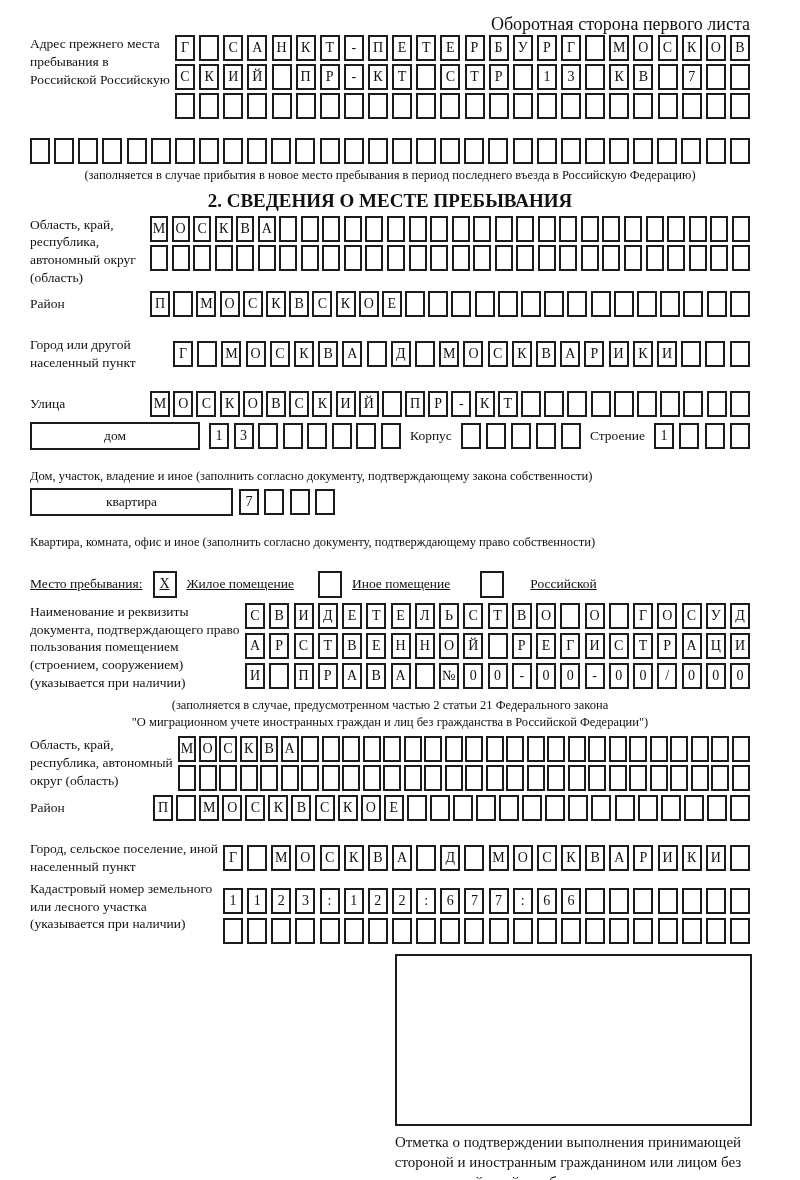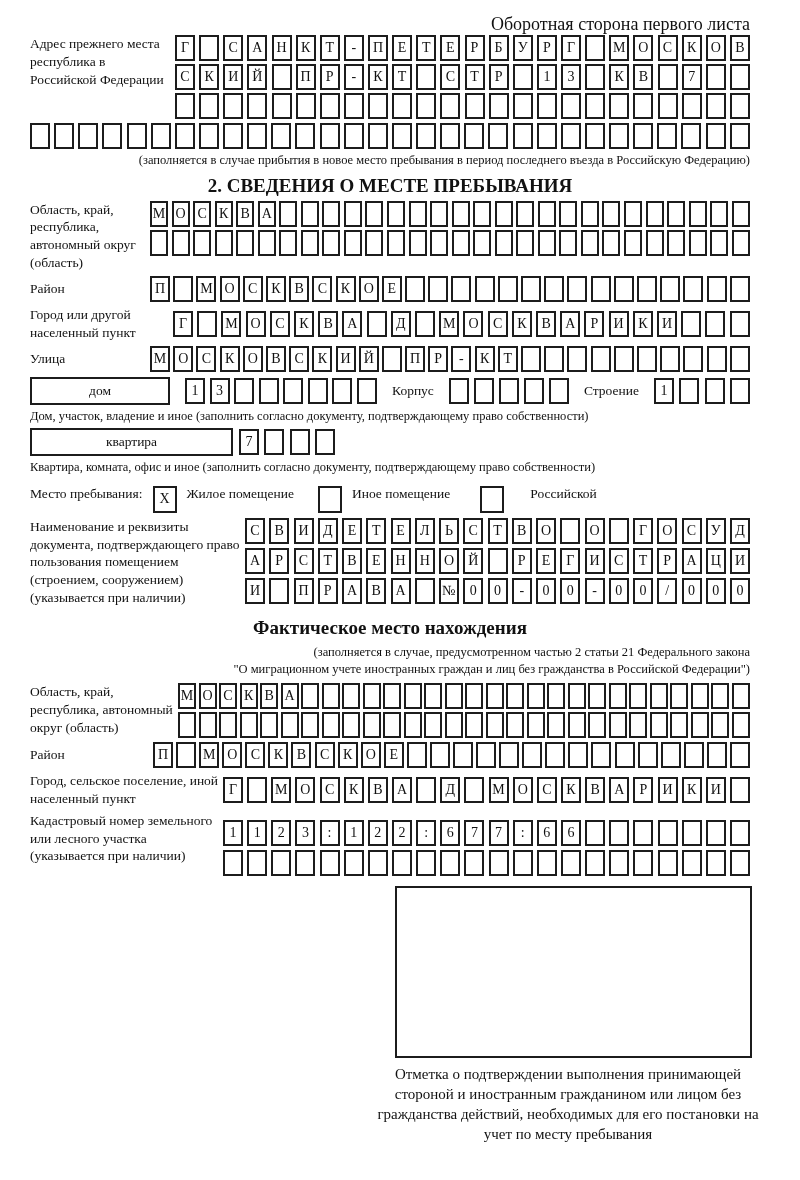--- a/index.html
+++ b/index.html
@@ -15,43 +15,43 @@
   .rows{display:flex;flex-direction:column;gap:3px;}
   .box-row{display:flex;justify-content:space-between;}
   .cell{width:20px;height:26px;border:2px solid #1c1c1c;box-sizing:border-box;
         display:flex;align-items:center;justify-content:center;font-size:14px;flex:0 0 auto;
         background:#fff;}
   .sm .cell{width:18px;}
   .w575{width:575px;} .w720{width:720px;} .w600{width:600px;} .w577{width:577px;}
   .w505{width:505px;} .w572{width:572px;} .w597{width:597px;} .w527{width:527px;}
   .w192{width:192px;} .w120b{width:120px;} .w96{width:96px;}
   .caption{font-size:12.5px;line-height:1.25;}
-  .center{text-align:right;}
+  .center{text-align:center;}
   .heading{font-weight:bold;font-size:19px;text-align:center;}
   .named-box{height:28px;box-sizing:border-box;border:2px solid #1c1c1c;
              display:flex;align-items:center;justify-content:center;font-size:13.5px;background:#fff;}
   .inline-label{font-size:13.5px;align-self:center;}
   .cb{width:24px;height:27px;}
   .stamp-box{width:357px;height:172px;box-sizing:border-box;border:2px solid #1c1c1c;
              margin-left:365px;margin-top:10px;background:#fff;}
   .stamp-note{margin-left:340px;width:396px;text-align:center;font-size:15px;line-height:1.35;margin-top:6px;}
-  .mt3{margin-top:4px;} .mt4{margin-top:4px;} .mt5{margin-top:5px;} .mt6{margin-top:6px;} .mt10{margin-top:10px;}
-  .stay-row{display:flex;align-items:flex-start;font-size:13.5px;margin-top:10px;}
+  .mt3{margin-top:19px;} .mt4{margin-top:4px;} .mt5{margin-top:5px;} .mt6{margin-top:6px;} .mt10{margin-top:10px;}
+  .stay-row{display:flex;align-items:center;font-size:13.5px;margin-top:20px;text-decoration:underline;}
   .stay-row .cb{margin:0 10px;}
   .need-note{margin-left:120px;width:360px;text-align:center;}
 </style>
 </head>
 <body>
 
 <div class="page">
 
   <div class="top-note">Оборотная сторона первого листа</div>
 
   <div class="field-row">
-    <div class="label lw145">Адрес прежнего места республика в Российской Федерации</div>
+    <div class="label lw145">Адрес прежнего места пребывания в Российской Российскую</div>
     <div class="rows">
       <div class="box-row w575">
           <div class="cell">Г</div>
           <div class="cell"></div>
           <div class="cell">С</div>
           <div class="cell">А</div>
           <div class="cell">Н</div>
           <div class="cell">К</div>
           <div class="cell">Т</div>
           <div class="cell">-</div>
@@ -316,21 +316,21 @@
         <div class="cell"></div>
         <div class="cell"></div>
         <div class="cell"></div>
         <div class="cell"></div>
         <div class="cell"></div>
         <div class="cell"></div>
       </div>
   </div>
 
   <div class="field-row mt5">
-    <div class="named-box" style="width:140px;">дом</div>
+    <div class="named-box" style="width:170px;">дом</div>
     <div class="box-row w192" style="align-self:center;">
         <div class="cell">1</div>
         <div class="cell">3</div>
         <div class="cell"></div>
         <div class="cell"></div>
         <div class="cell"></div>
         <div class="cell"></div>
         <div class="cell"></div>
         <div class="cell"></div>
       </div>
@@ -343,21 +343,21 @@
         <div class="cell"></div>
       </div>
     <div class="inline-label">Строение</div>
     <div class="box-row w96" style="align-self:center;">
         <div class="cell">1</div>
         <div class="cell"></div>
         <div class="cell"></div>
         <div class="cell"></div>
       </div>
   </div>
-  <div class="caption mt3">Дом, участок, владение и иное (заполнить согласно документу, подтверждающему право собственности)</div>
+  <div class="caption mt3">Дом, участок, владение и иное (заполнить согласно документу, подтверждающему закона собственности)</div>
 
   <div class="field-row mt4" style="justify-content:flex-start;gap:6px;">
     <div class="named-box" style="width:203px;">квартира</div>
     <div class="box-row w96" style="align-self:center;">
         <div class="cell">7</div>
         <div class="cell"></div>
         <div class="cell"></div>
         <div class="cell"></div>
       </div>
   </div>
@@ -441,21 +441,20 @@
           <div class="cell">0</div>
           <div class="cell">0</div>
           <div class="cell">/</div>
           <div class="cell">0</div>
           <div class="cell">0</div>
           <div class="cell">0</div>
         </div>
     </div>
   </div>
 
-  <div class="heading mt10">Фактическое место нахождения</div>
   <div class="caption center mt6">(заполняется в случае, предусмотренном частью 2 статьи 21 Федерального закона</div>
   <div class="caption center" style="margin-top:2px;">"О миграционном учете иностранных граждан и лиц без гражданства в Российской Федерации")</div>
 
   <div class="field-row mt5">
     <div class="label lw148">Область, край, республика, автономный округ (область)</div>
     <div class="rows">
       <div class="box-row w572 sm">
           <div class="cell">М</div>
           <div class="cell">О</div>
           <div class="cell">С</div>

